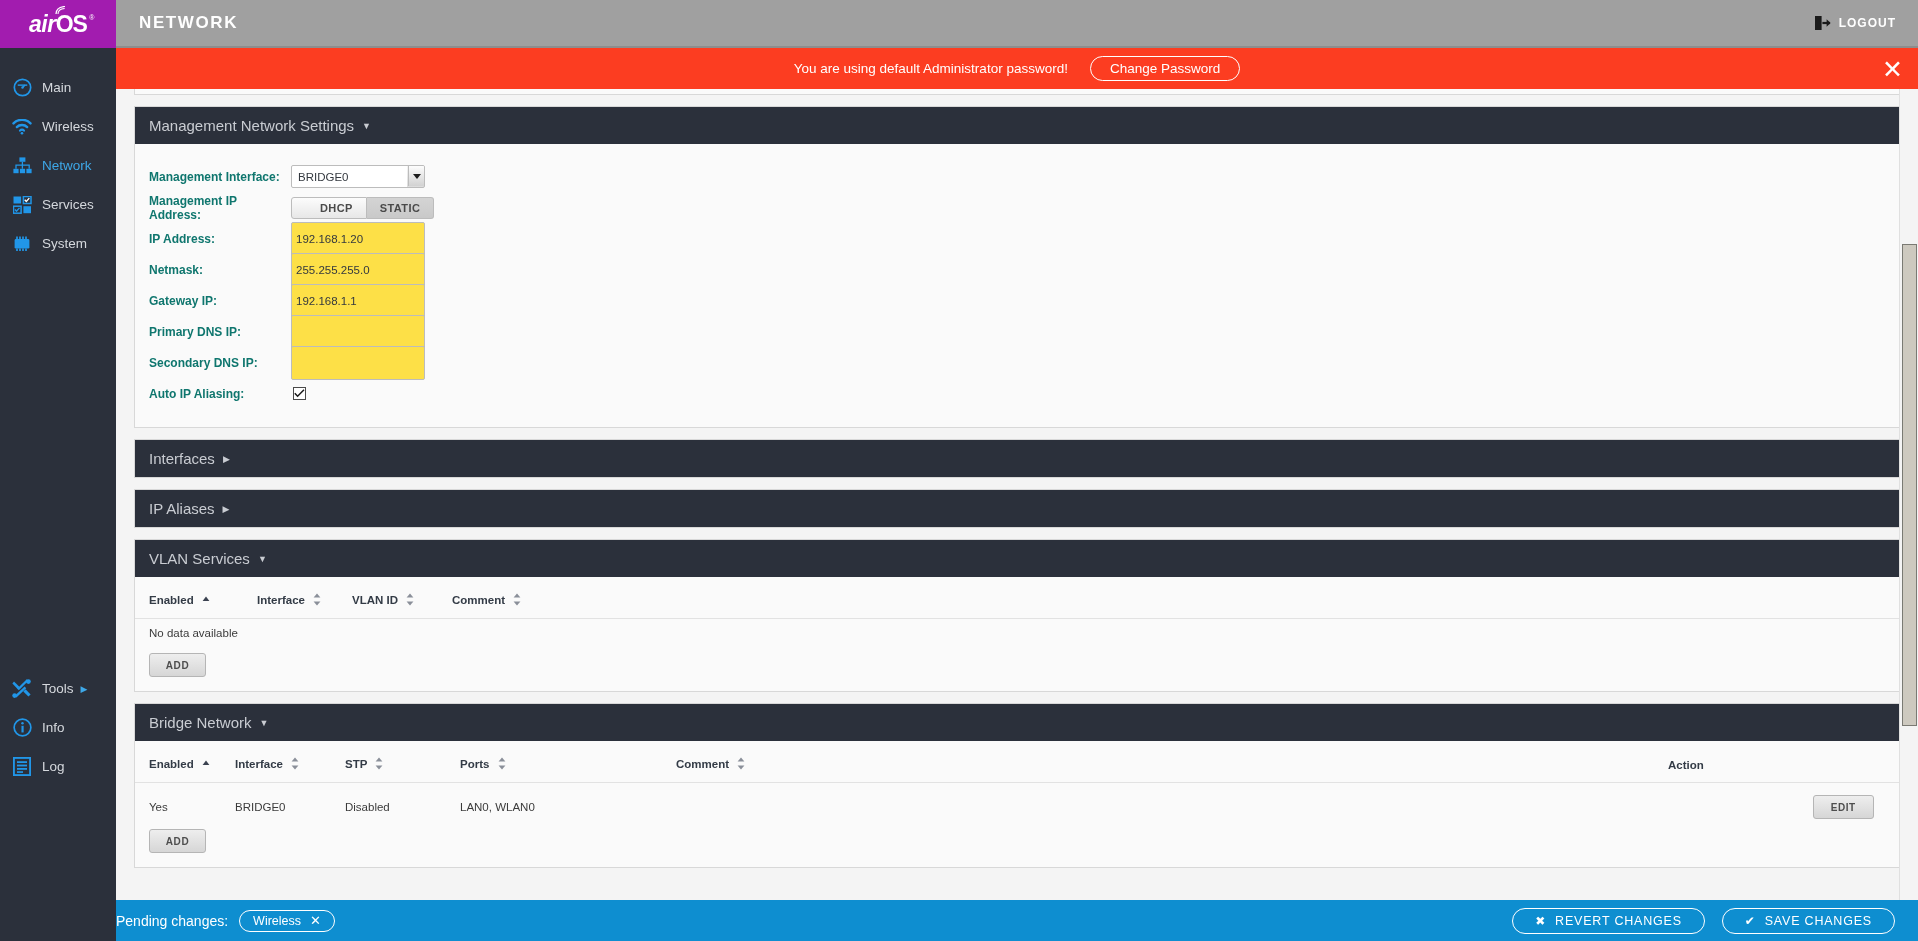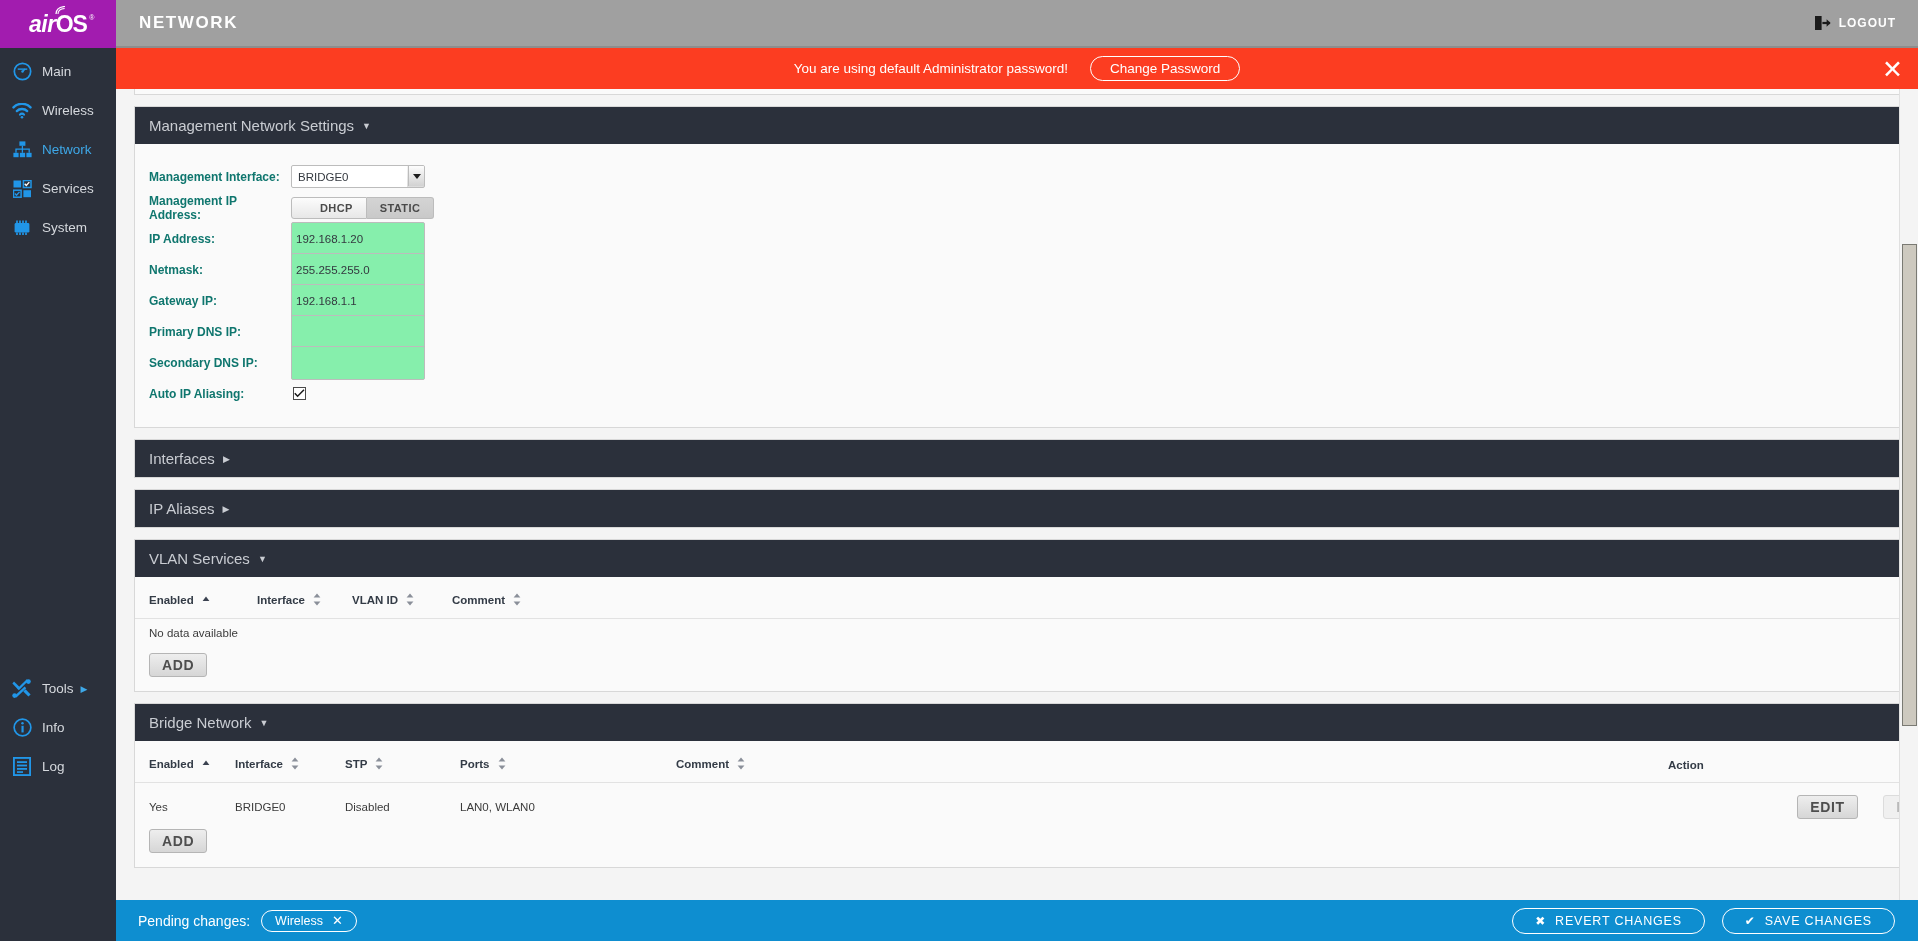--- a/index.html
+++ b/index.html
@@ -35,21 +35,21 @@
   .logo-text .os { font-style: normal; letter-spacing: -1px; }
   .logo-wave {
     position: absolute;
     top: -7px; left: 26px;
     width: 11px; height: 9px;
   }
   .logo-reg {
     position: absolute; right: -7px; top: 1px;
     font-size: 7px; font-style: normal; font-weight: normal;
   }
-  .nav-group { padding-top: 4px; }
+  .nav-group { padding-top: 20px; }
   .nav-item {
     display: flex; align-items: center;
     height: 39px;
     padding-left: 11px;
     color: #d5d8dd;
     font-size: 13.5px;
     cursor: pointer;
     position: relative;
   }
   .nav-item .nav-ico {
@@ -188,21 +188,21 @@
   }
   .fctl { display: flex; align-items: center; }
 
   select.std, input.std {
     width: 134px;
     height: 34px;
     font-size: 11.5px;
     font-family: inherit;
     color: #33383f;
     border: 1px solid #bcbcbc;
-    background: #86efac;
+    background: #fde047;
     padding: 0 4px;
     border-radius: 2px;
     outline: none;
   }
   select.std {
     height: 23px;
     padding-right: 0;
     -webkit-appearance: none; appearance: none;
     background:
       linear-gradient(#f3f3f3, #dcdcdc);
@@ -277,21 +277,21 @@
   }
   .sort-ico { display: inline-block; margin-left: 5px; vertical-align: middle; }
   .th-pad { padding-left: 14px !important; }
   .td-pad { padding-left: 14px !important; }
   .nodata {
     font-size: 11.5px;
     color: #3b3b3b;
     padding: 8px 0 4px 14px;
   }
   .btn-grey {
-    font-size: 14px;
+    font-size: 10px;
     font-weight: bold;
     letter-spacing: 0.6px;
     color: #4e4e4e;
     background: linear-gradient(#eeeeee, #d6d6d6);
     border: 1px solid #b5b5b5;
     border-radius: 3px;
     height: 24px;
     min-width: 57px;
     padding: 0 12px;
     cursor: pointer;
@@ -334,21 +334,20 @@
     position: absolute;
     left: 116px; bottom: 0;
     width: 1802px; height: 41px;
     background: #0e8ed0;
     display: flex; align-items: center;
     z-index: 28;
   }
   #pending-label {
     color: #ffffff;
     font-size: 14px;
-    margin-left: 22px;
   }
   .chip {
     margin-left: 11px;
     border: 1.5px solid #ffffff;
     border-radius: 13px;
     color: #ffffff;
     font-size: 12.5px;
     padding: 3px 13px;
     display: flex; align-items: center;
     cursor: pointer;

